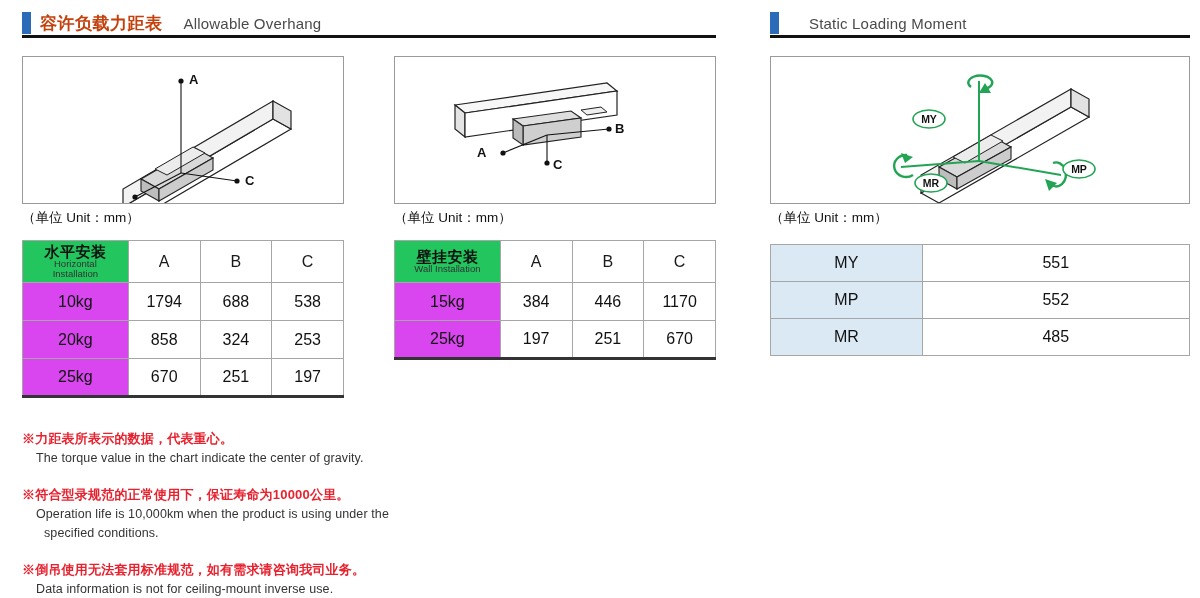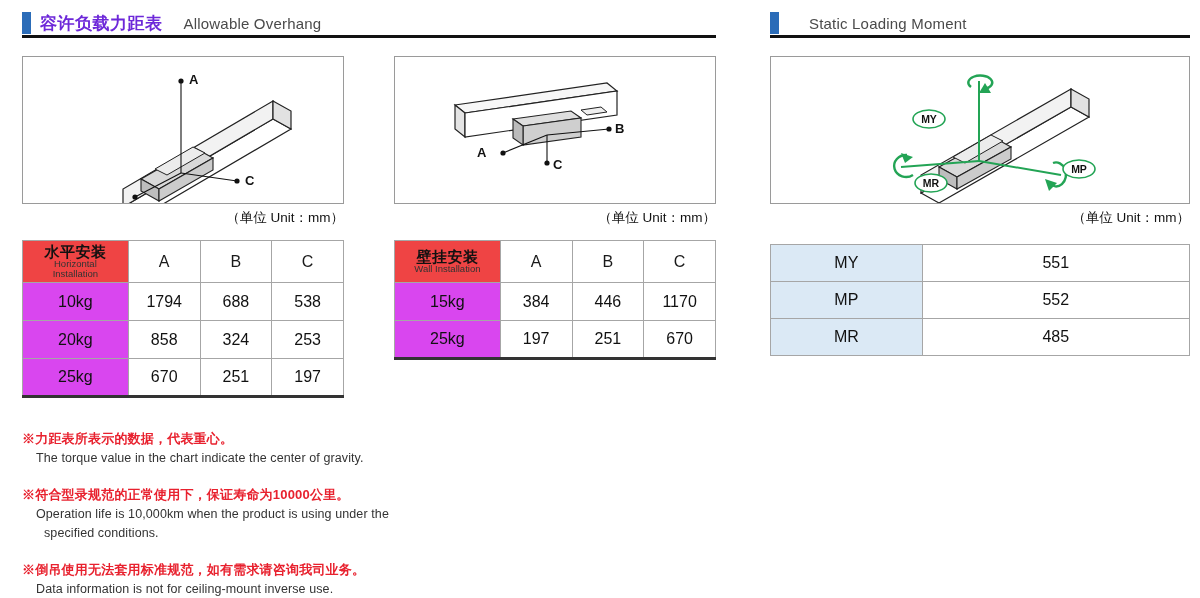--- a/index.html
+++ b/index.html
@@ -39,21 +39,21 @@
     position: absolute;
     left: 0;
     bottom: 0;
     height: 3px;
     background: #111111;
   }
   .sec-title-cn {
     font-size: 17px;
     font-weight: bold;
     letter-spacing: 0.5px;
-    color: #6d28d9;
+    color: #c2410c;
     white-space: nowrap;
   }
   .sec-title-en {
     font-size: 15px;
     color: #4a4a4a;
     margin-left: 21px;
     white-space: nowrap;
     letter-spacing: 0.2px;
   }
 
@@ -70,21 +70,20 @@
     box-sizing: border-box;
   }
   #fig1 { left: 22px; top: 56px; width: 322px; height: 148px; }
   #fig2 { left: 394px; top: 56px; width: 322px; height: 148px; }
   #fig3 { left: 770px; top: 56px; width: 420px; height: 148px; }
 
   .unit-label {
     position: absolute;
     font-size: 13.5px;
     color: #111;
-    text-align: right;
     white-space: nowrap;
   }
   #unit1 { left: 22px; top: 209px; width: 322px; }
   #unit2 { left: 394px; top: 209px; width: 322px; }
   #unit3 { left: 770px; top: 209px; width: 420px; }
 
   
   table.data {
     position: absolute;
     border-collapse: collapse;
@@ -96,21 +95,21 @@
     text-align: center;
     box-sizing: border-box;
   }
   table.data .hd-row th {
     height: 42px;
     background: #ffffff;
     font-weight: normal;
     font-size: 16px;
   }
   table.data .hd-row th.mode {
-    background: #ef4444;
+    background: #22c55e;
     padding: 2px 16px;
     line-height: 1.05;
   }
   .mode-cn {
     display: block;
     font-size: 15px;
     font-weight: bold;
     color: #111;
     letter-spacing: 0.5px;
   }

